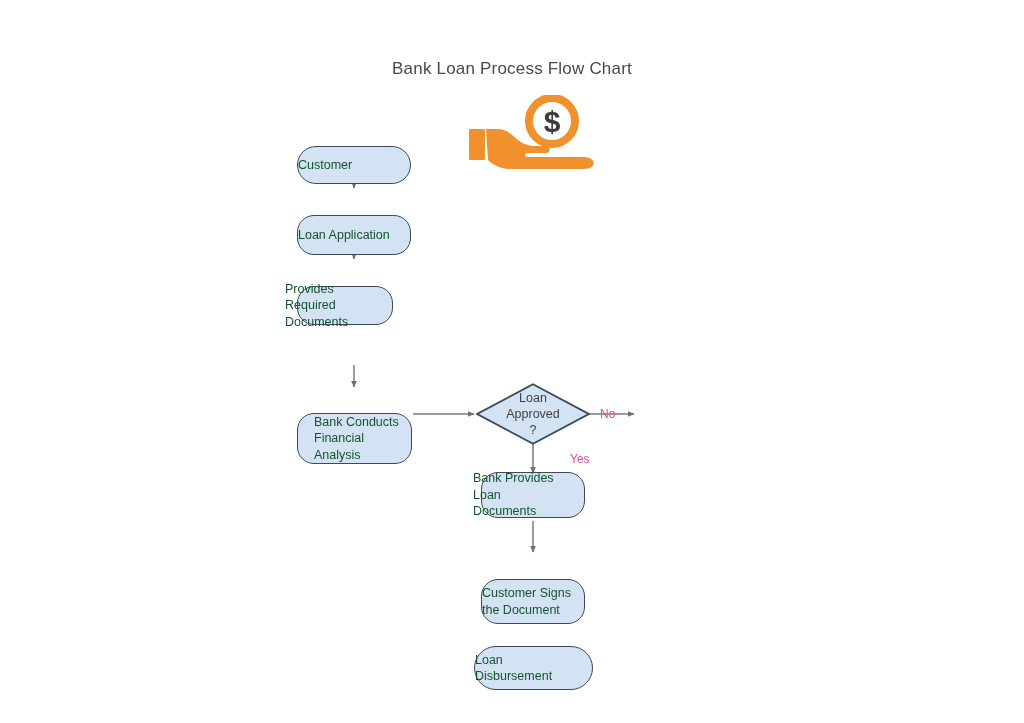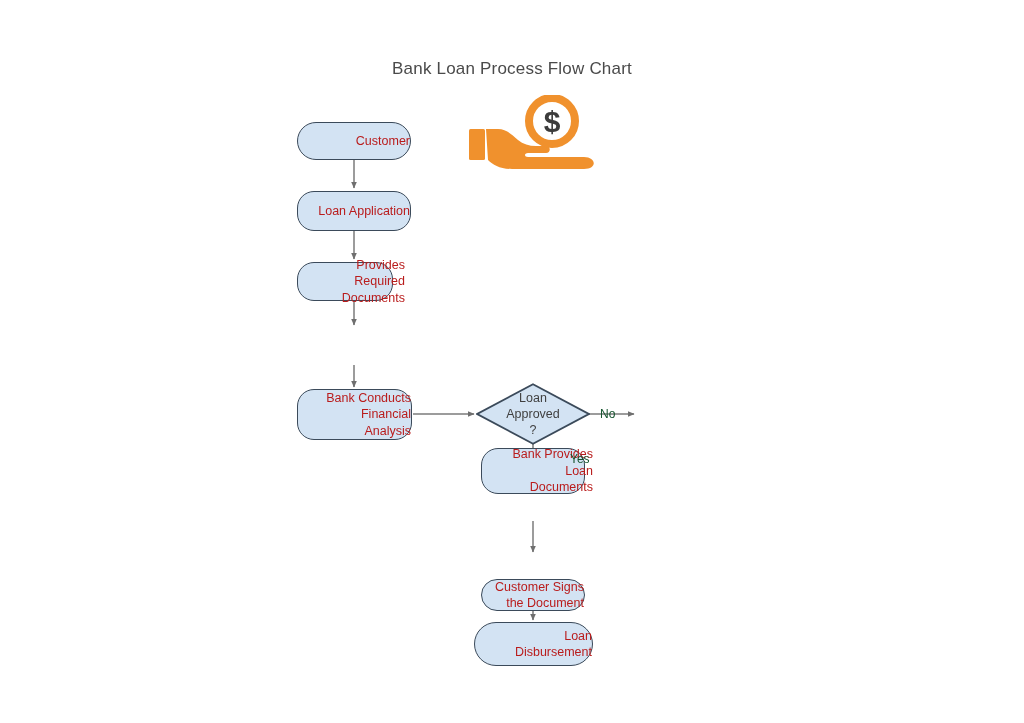--- a/index.html
+++ b/index.html
@@ -41,28 +41,29 @@
     width: 1024px;
     height: 723px;
   }
 
   
   .node {
     position: absolute;
     box-sizing: border-box;
     background: #d3e3f3;
     border: 1.6px solid #3b4a5a;
-    color: #b91c1c;
+    color: #14532d;
     font-size: 12.5px;
     line-height: 16.5px;
-    text-align: right;
+    text-align: left;
     display: flex;
     align-items: center;
     justify-content: center;
     z-index: 3;
+    margin-top: 24px;
   }
   .node .label {
     display: block;
     width: 100%;
     white-space: pre-line;
   }
   .node.process  { border-radius: 17px; }
   .node.terminal { border-radius: 999px; }
   
   .node.overflow { overflow: visible; }
@@ -94,21 +95,21 @@
     font-size: 12.5px;
     line-height: 16px;
     color: #3f3f3f;
     white-space: pre-line;
   }
 
   
   .edge-label {
     position: absolute;
     font-size: 12px;
-    color: #14532d;
+    color: #ec4899;
     white-space: nowrap;
     z-index: 4;
   }
 
   
   .money-icon {
     position: absolute;
     left: 466px;
     top: 95px;
     width: 134px;
@@ -195,21 +196,21 @@
 ?</span>
   </div>
 
 
   <div class="node process overflow" style="left:481px; top:448px; width:104px; height:46px;">
     <span class="label">Bank Provides
 Loan
 Documents</span>
   </div>
 
-  <div class="node process" style="left:481px; top:579px; width:104px; height:32px;">
+  <div class="node process" style="left:481px; top:555px; width:104px; height:45px;">
     <span class="label">Customer Signs
 the Document</span>
   </div>
 
   <div class="node terminal" style="left:474px; top:622px; width:119px; height:44px;">
     <span class="label">Loan
 Disbursement</span>
   </div>
 
   <div class="edge-label" style="left:600px; top:407px;">No</div>

